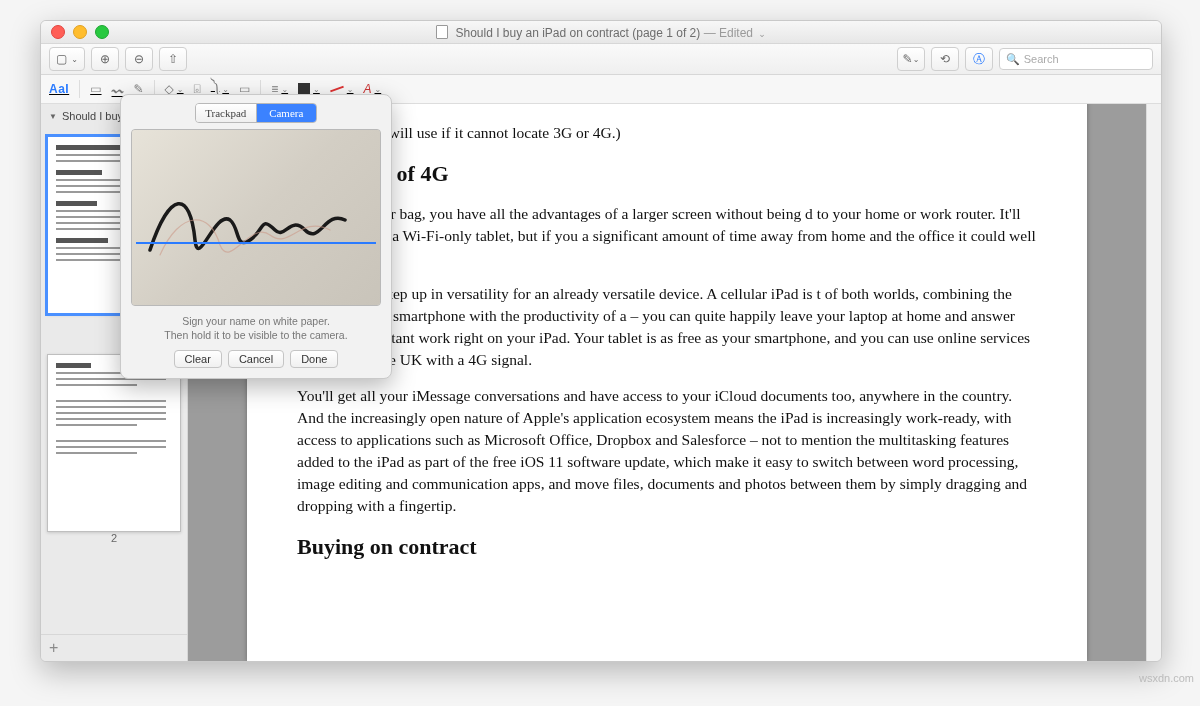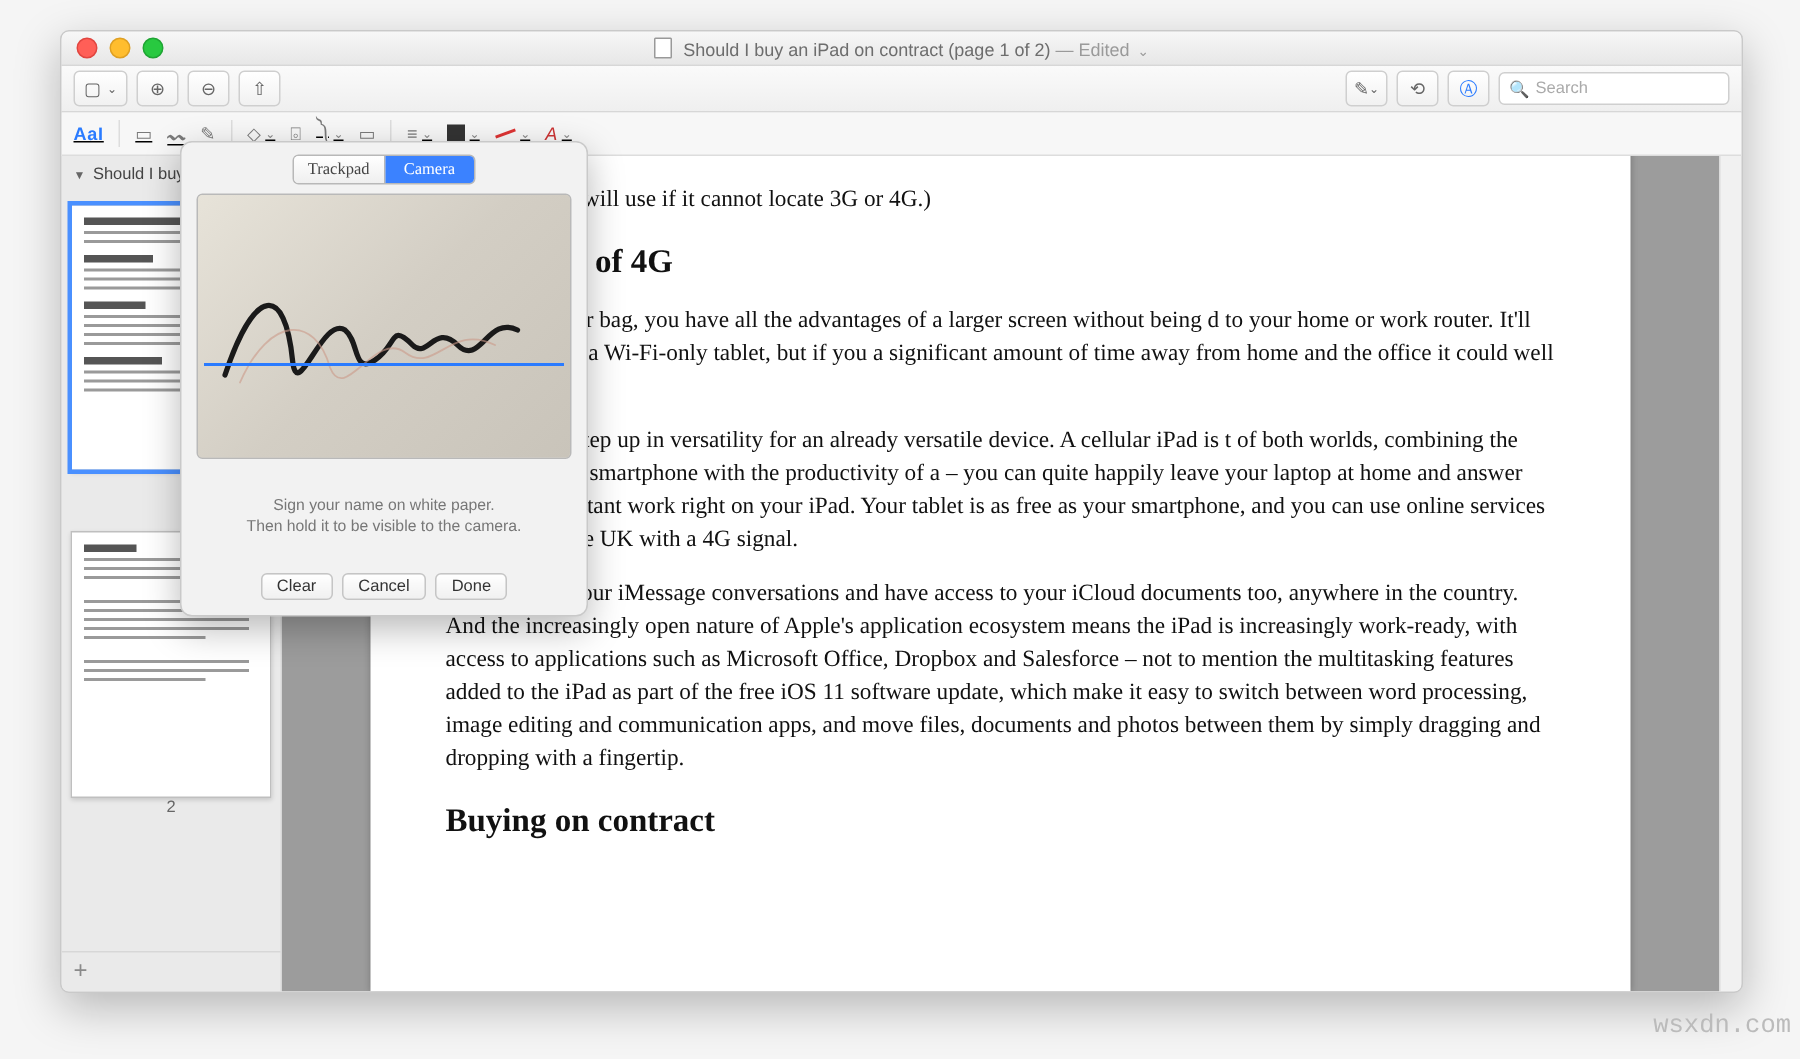--- a/index.html
+++ b/index.html
@@ -46,25 +46,25 @@
   
   .popover{position:absolute;left:120px;top:94px;width:250px;background:#f2f2f2;border:1px solid #c9c9c9;border-radius:8px;box-shadow:0 8px 24px rgba(0,0,0,.28);padding:8px 10px 10px 10px;font-size:12px;color:#444;}
   .seg{display:flex;border:1px solid #b8b8b8;border-radius:4px;overflow:hidden;width:120px;margin:0 auto 6px auto;font-size:11px;font-family:Liberation Serif, serif;}
   .seg div{flex:1;text-align:center;padding:3px 0;background:linear-gradient(#fff,#efefef);cursor:default;}
   .seg div.active{background:#3b82ff;color:#fff;}
   .seg div:first-child{border-right:1px solid #b8b8b8;}
   .cam{height:175px;background:#ded9cf;border:1px solid #b9b9b9;border-radius:4px;position:relative;overflow:hidden;}
   .cam::before{content:"";position:absolute;inset:0;background:linear-gradient(135deg,#e7e3d9 0%,#d3cec4 50%,#c9c4ba 100%);}
   .cam::after{content:"";position:absolute;left:4px;right:4px;top:112px;height:2px;background:#2a7bff;}
   .cam svg{position:absolute;left:8px;top:30px;}
-  .instr{text-align:center;font-size:10.5px;color:#777;line-height:1.35;margin:24px 0;}
+  .instr{text-align:center;font-size:10.5px;color:#777;line-height:1.35;margin:8px 0;}
   .pop-btns{display:flex;justify-content:center;gap:6px;}
   .pop-btns .right{display:flex;gap:6px;}
   .mbtn{border:1px solid #c5c5c5;border-radius:4px;background:linear-gradient(#fff,#f0f0f0);padding:2px 10px;font-size:11px;color:#333;}
-  .watermark{position:absolute;right:6px;bottom:12px;font-size:17px;color:#bbb;font-family:Liberation Mono, monospace;}
+  .watermark{position:absolute;right:6px;bottom:22px;font-size:11px;color:#bbb;font-family:Liberation Sans, sans-serif;}
 </style>
 </head>
 <body>
 
 <div class="window">
 
   <div class="titlebar">
     <div class="traffic">
       <div class="dot red"></div>
       <div class="dot yel"></div>

